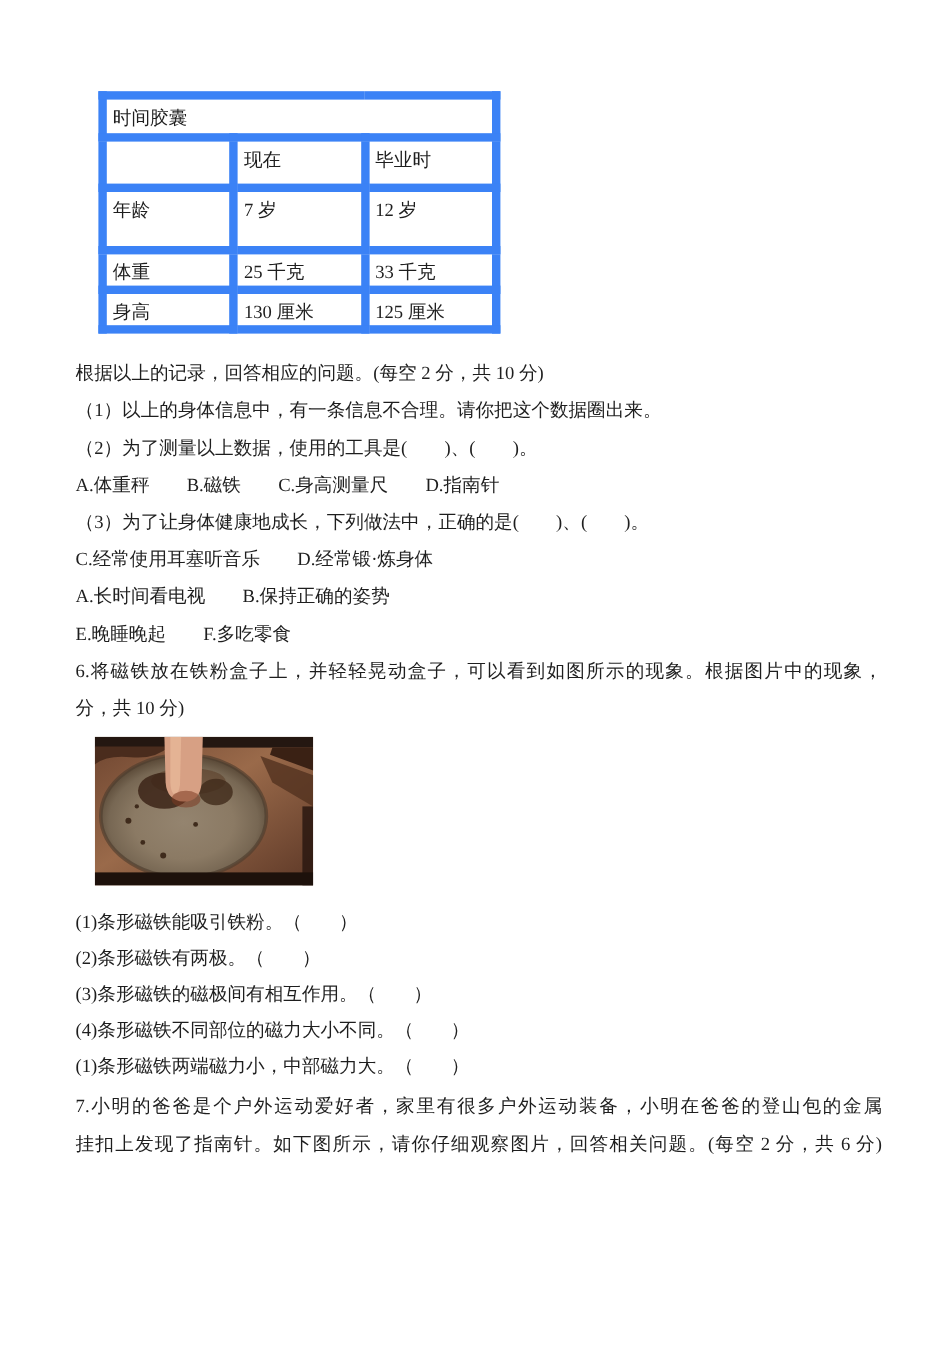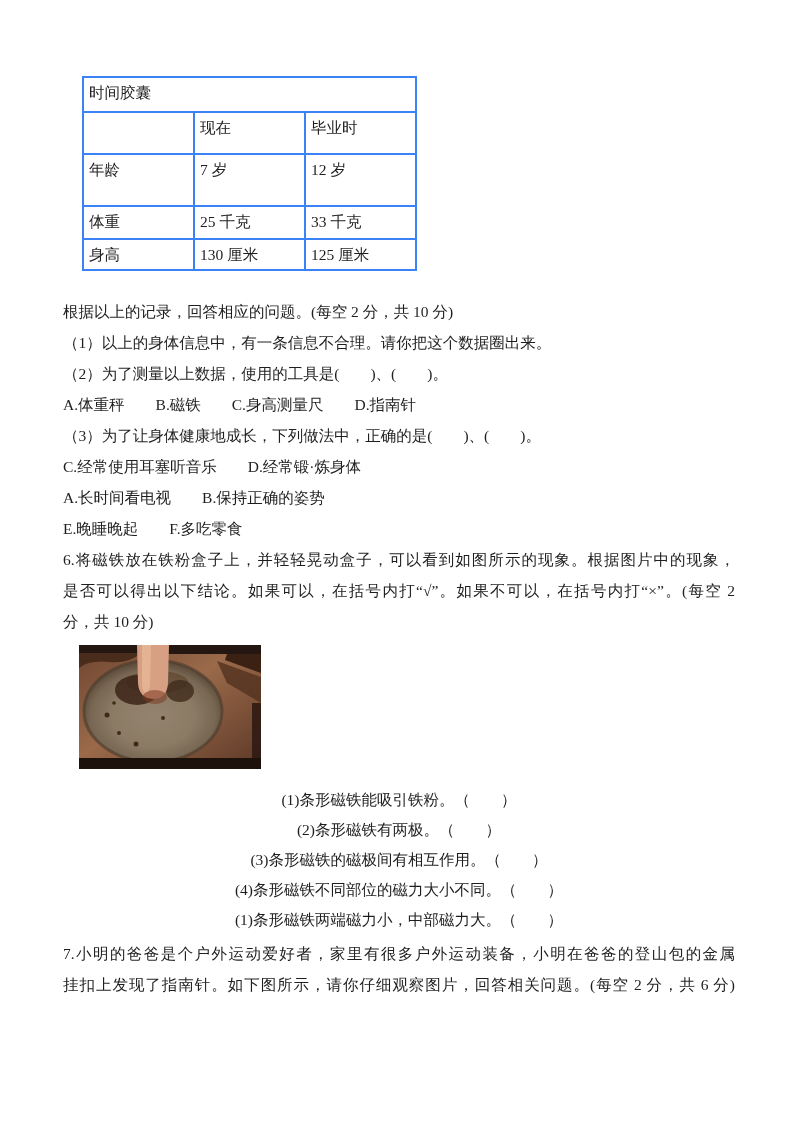--- a/index.html
+++ b/index.html
@@ -7,38 +7,38 @@
   .page {
     position:relative; width:793px; height:1122px; background:#ffffff;
     font-family:"Liberation Serif","DejaVu Serif",serif;
     color:#1e1e1e; font-size:15.5px; overflow:hidden;
   }
   table.capsule {
     position:absolute; left:82px; top:76px; width:335px;
     border-collapse:collapse; table-layout:fixed;
   }
   table.capsule td {
-    border:2px solid #3b82f6; vertical-align:top;
+    border:7px solid #3b82f6; vertical-align:top;
     padding:5px 4px 0 5px; height:auto;
   }
   .col-label { width:70px; } .col-now { width:133px;border-radius:20px; } .col-grad { width:132px; }
   tr.r-title  { height:35px; }
   tr.r-info   { height:35px; }
   tr.r-head   { height:42px; }
   tr.r-age    { height:52px; }
   tr.r-weight { height:33px;padding-left:48px; }
   tr.r-height { height:31px; }
   td.info-cell { font-size:15px; white-space:nowrap; overflow:hidden; }
 
   .content { position:absolute; left:63px; top:296px; width:672px; }
   .line  { height:31px; line-height:31px; white-space:nowrap; overflow:hidden; }
   .jline { height:31px; line-height:31px; text-align:justify; text-align-last:justify; }
 
   .photo-wrap { margin:8px 0 0 16px; width:182px; height:124px; }
-  .items { margin-top:16px;text-align:center; }
+  .items { margin-top:16px; }
   .item  { height:30px; line-height:30px; white-space:nowrap; }
   .q7 { margin-top:3px; }
 </style>
 </head>
 <body>
 
 <div class="page">
 
   <table class="capsule">
     <tbody>
@@ -72,21 +72,20 @@
     <div class="line">根据以上的记录，回答相应的问题。(每空 2 分，共 10 分)</div>
     <div class="line">（1）以上的身体信息中，有一条信息不合理。请你把这个数据圈出来。</div>
     <div class="line">（2）为了测量以上数据，使用的工具是(　　)、(　　)。</div>
     <div class="line">A.体重秤　　B.磁铁　　C.身高测量尺　　D.指南针</div>
     <div class="line">（3）为了让身体健康地成长，下列做法中，正确的是(　　)、(　　)。</div>
     <div class="line">C.经常使用耳塞听音乐　　D.经常锻·炼身体</div>
     <div class="line">A.长时间看电视　　B.保持正确的姿势</div>
     <div class="line">E.晚睡晚起　　F.多吃零食</div>
 
     <div class="jline">6.将磁铁放在铁粉盒子上，并轻轻晃动盒子，可以看到如图所示的现象。根据图片中的现象，</div>
-    <div class="jline">是否可以得出以下结论。如果可以，在括号内打“√”。如果不可以，在括号内打“×”。(每空 2</div>
     <div class="line">分，共 10 分)</div>
 
     <div class="photo-wrap">
       <svg width="182" height="124" viewBox="0 0 182 124">
         <defs>
           <linearGradient id="wood" x1="0" y1="0" x2="1" y2="1">
             <stop offset="0" stop-color="#6e4530"></stop>
             <stop offset="0.45" stop-color="#9a6a4a"></stop>
             <stop offset="1" stop-color="#5d3827"></stop>
           </linearGradient>

